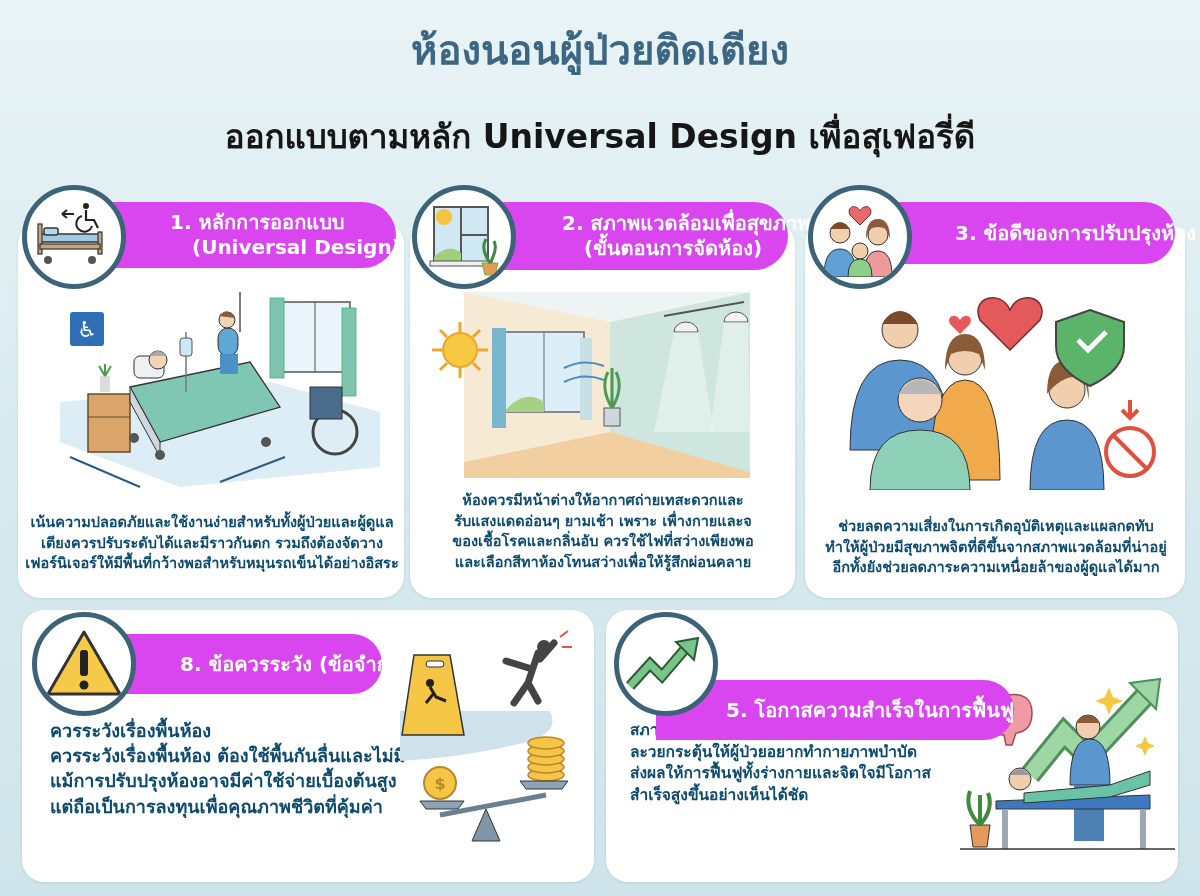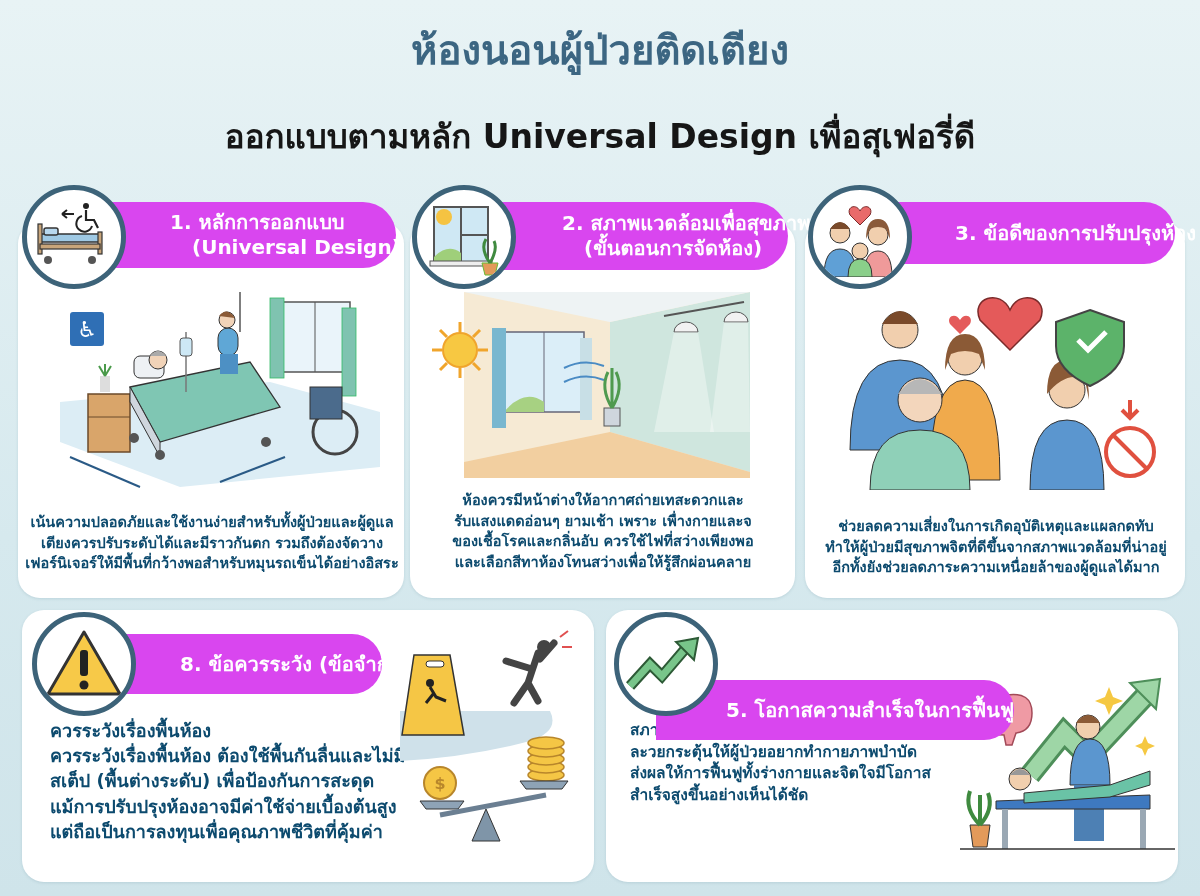--- a/index.html
+++ b/index.html
@@ -227,21 +227,20 @@
 <div class="icon-circle" style="left:32px; top:612px;">
   <svg width="80" height="72" viewBox="0 0 80 72">
     <path d="M40 4 L76 66 H4 Z" fill="#f7c948" stroke="#333" stroke-width="3" stroke-linejoin="round"></path>
     <rect x="36" y="22" width="8" height="26" rx="3" fill="#222"></rect>
     <circle cx="40" cy="57" r="4.5" fill="#222"></circle>
   </svg>
 </div>
 <div class="body-text left" style="left:50px; top:718px; width:350px; font-size:18px; line-height:1.4;">
   <span>ควรระวังเรื่องพื้นห้อง</span>
   <span>ควรระวังเรื่องพื้นห้อง ต้องใช้พื้นกันลื่นและไม่มี</span>
-  <span>สเต็ป (พื้นต่างระดับ) เพื่อป้องกันการสะดุด</span>
   <span>แม้การปรับปรุงห้องอาจมีค่าใช้จ่ายเบื้องต้นสูง</span>
   <span>แต่ถือเป็นการลงทุนเพื่อคุณภาพชีวิตที่คุ้มค่า</span>
 </div>
 <div class="illus" style="left:400px; top:625px; width:190px; height:225px;">
   <svg width="190" height="225" viewBox="0 0 190 225">
     <path d="M0 86 h150 q10 20 -20 30 q-60 16 -130 20z" fill="#cfe1ea"></path>
     <path d="M14 30 h36 l14 80 h-62z" fill="#f5c645" stroke="#333" stroke-width="1.5"></path>
     <rect x="26" y="36" width="18" height="6" rx="3" fill="#fff" stroke="#333"></rect>
     <circle cx="30" cy="58" r="4" fill="#222"></circle>
     <path d="M30 62 l6 10 l10 4 M34 68 l-8 10" stroke="#222" stroke-width="3" fill="none"></path>

